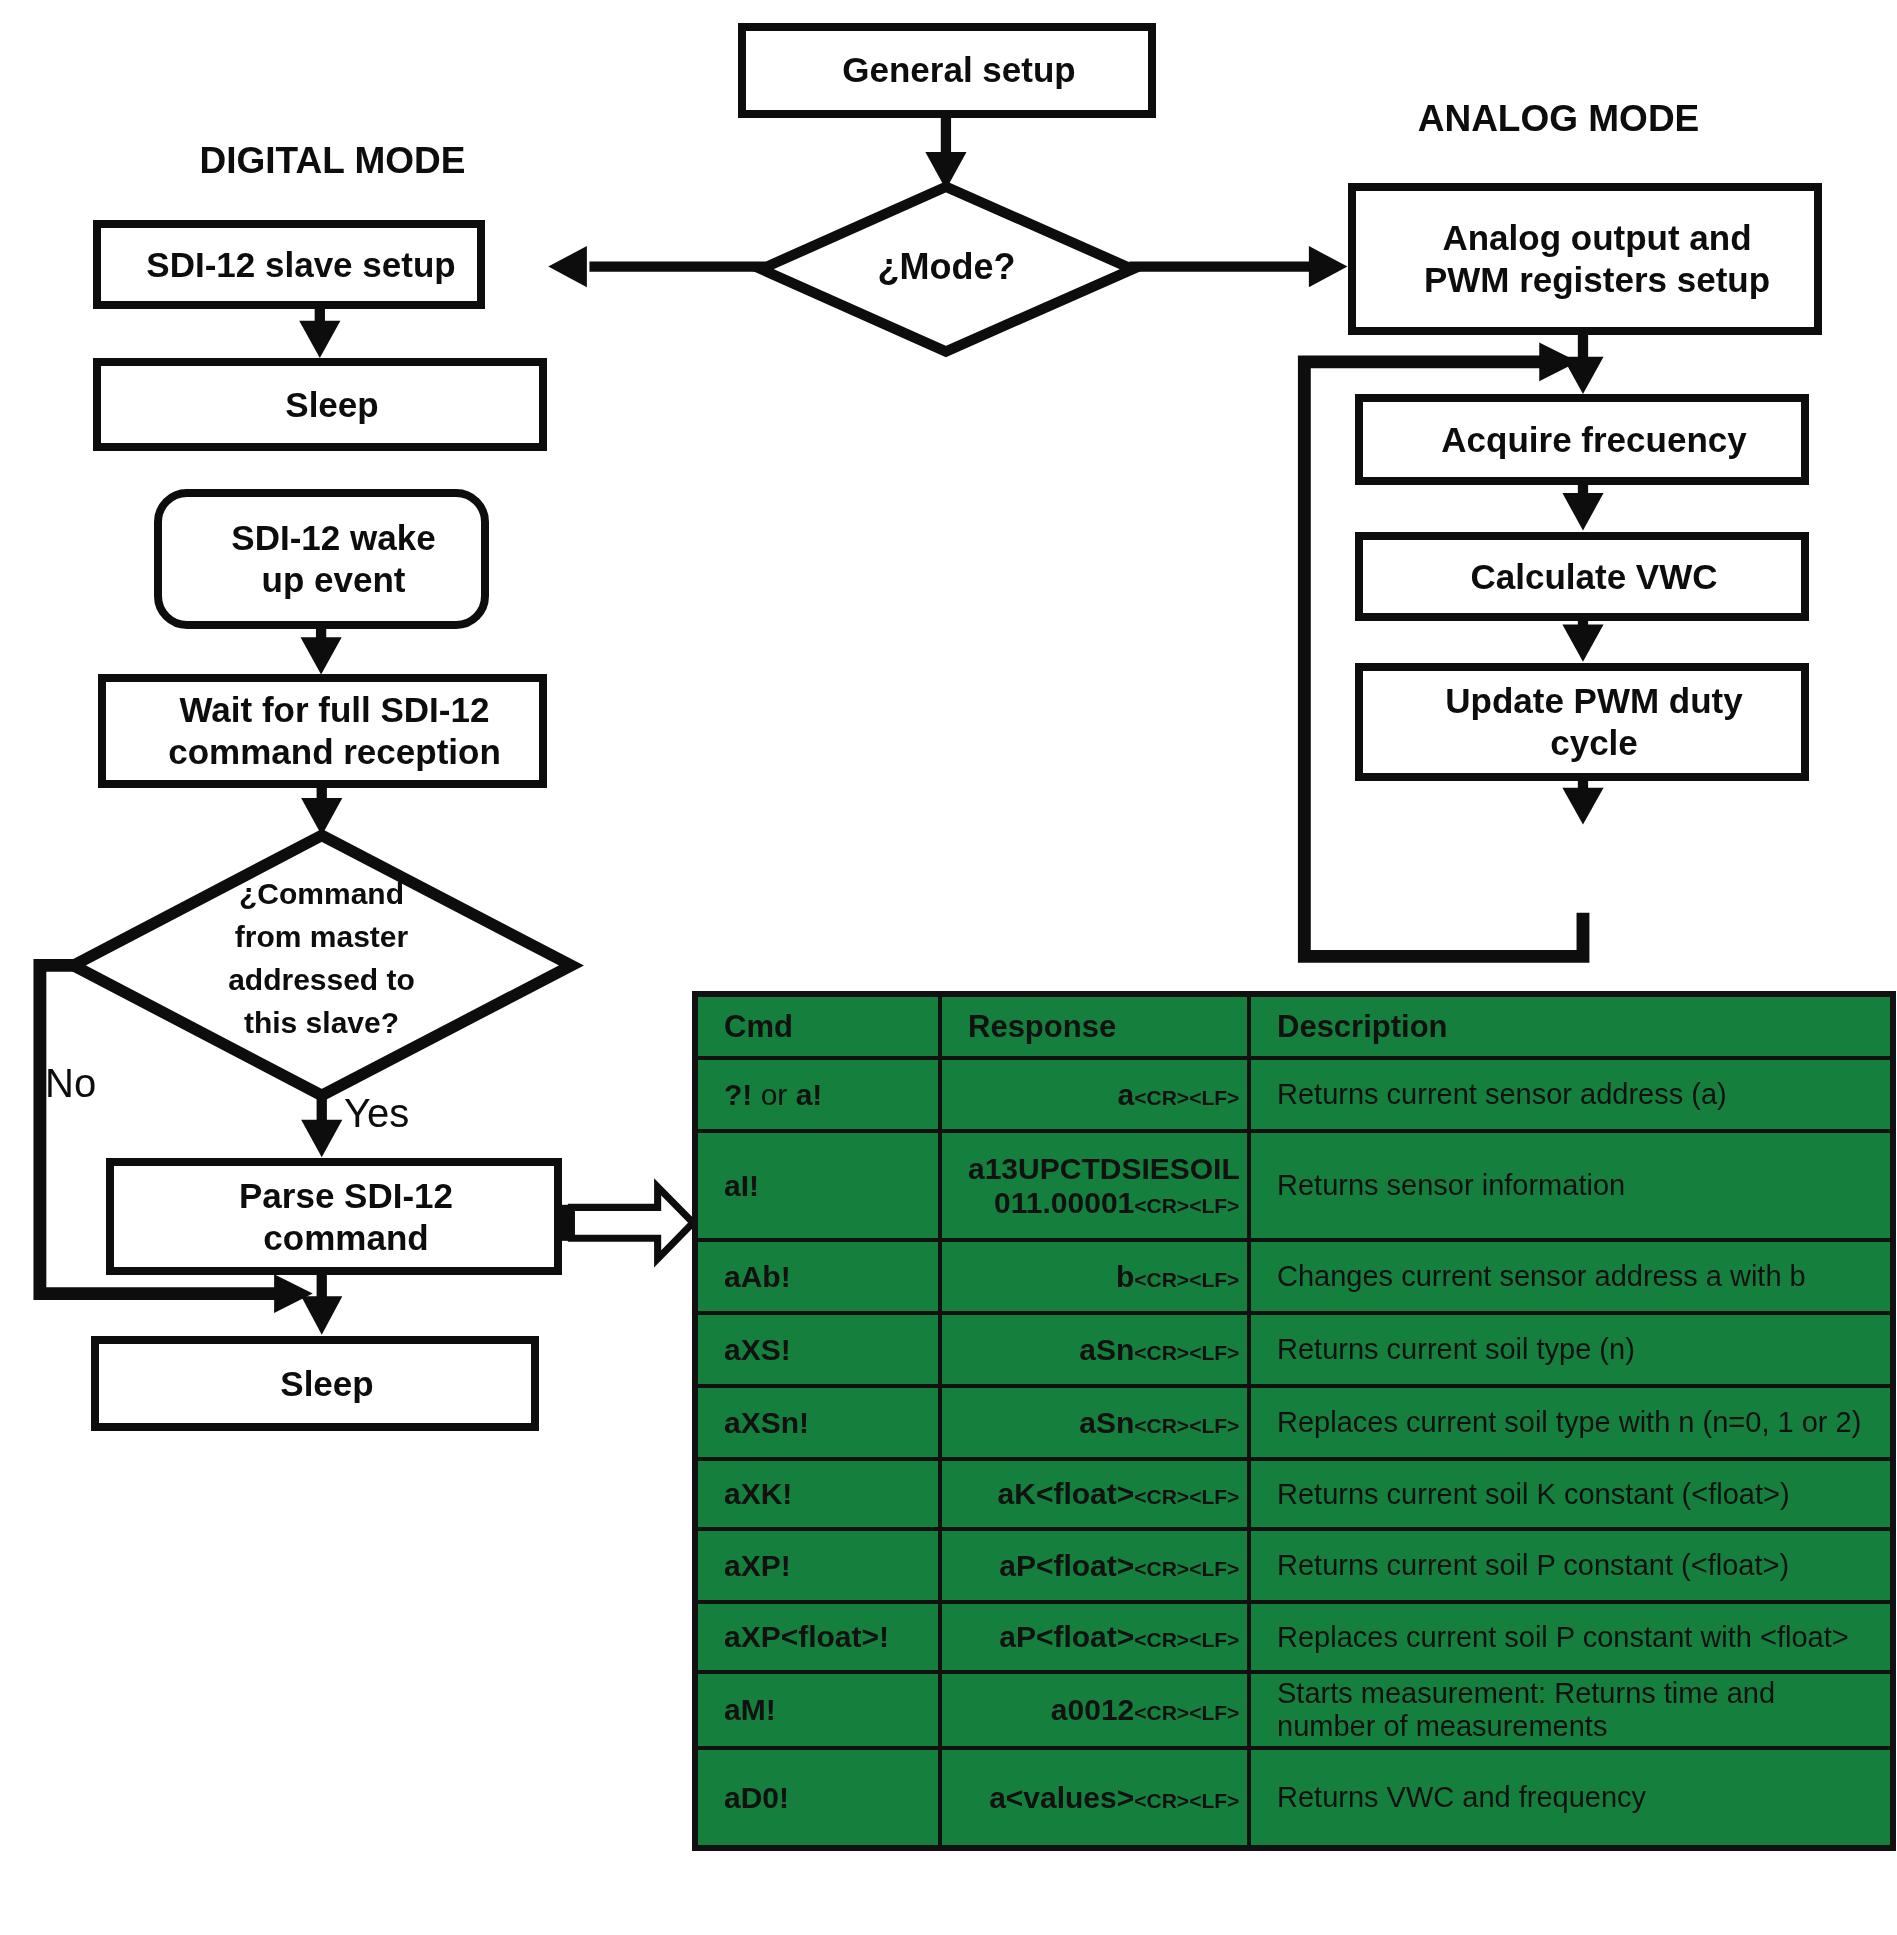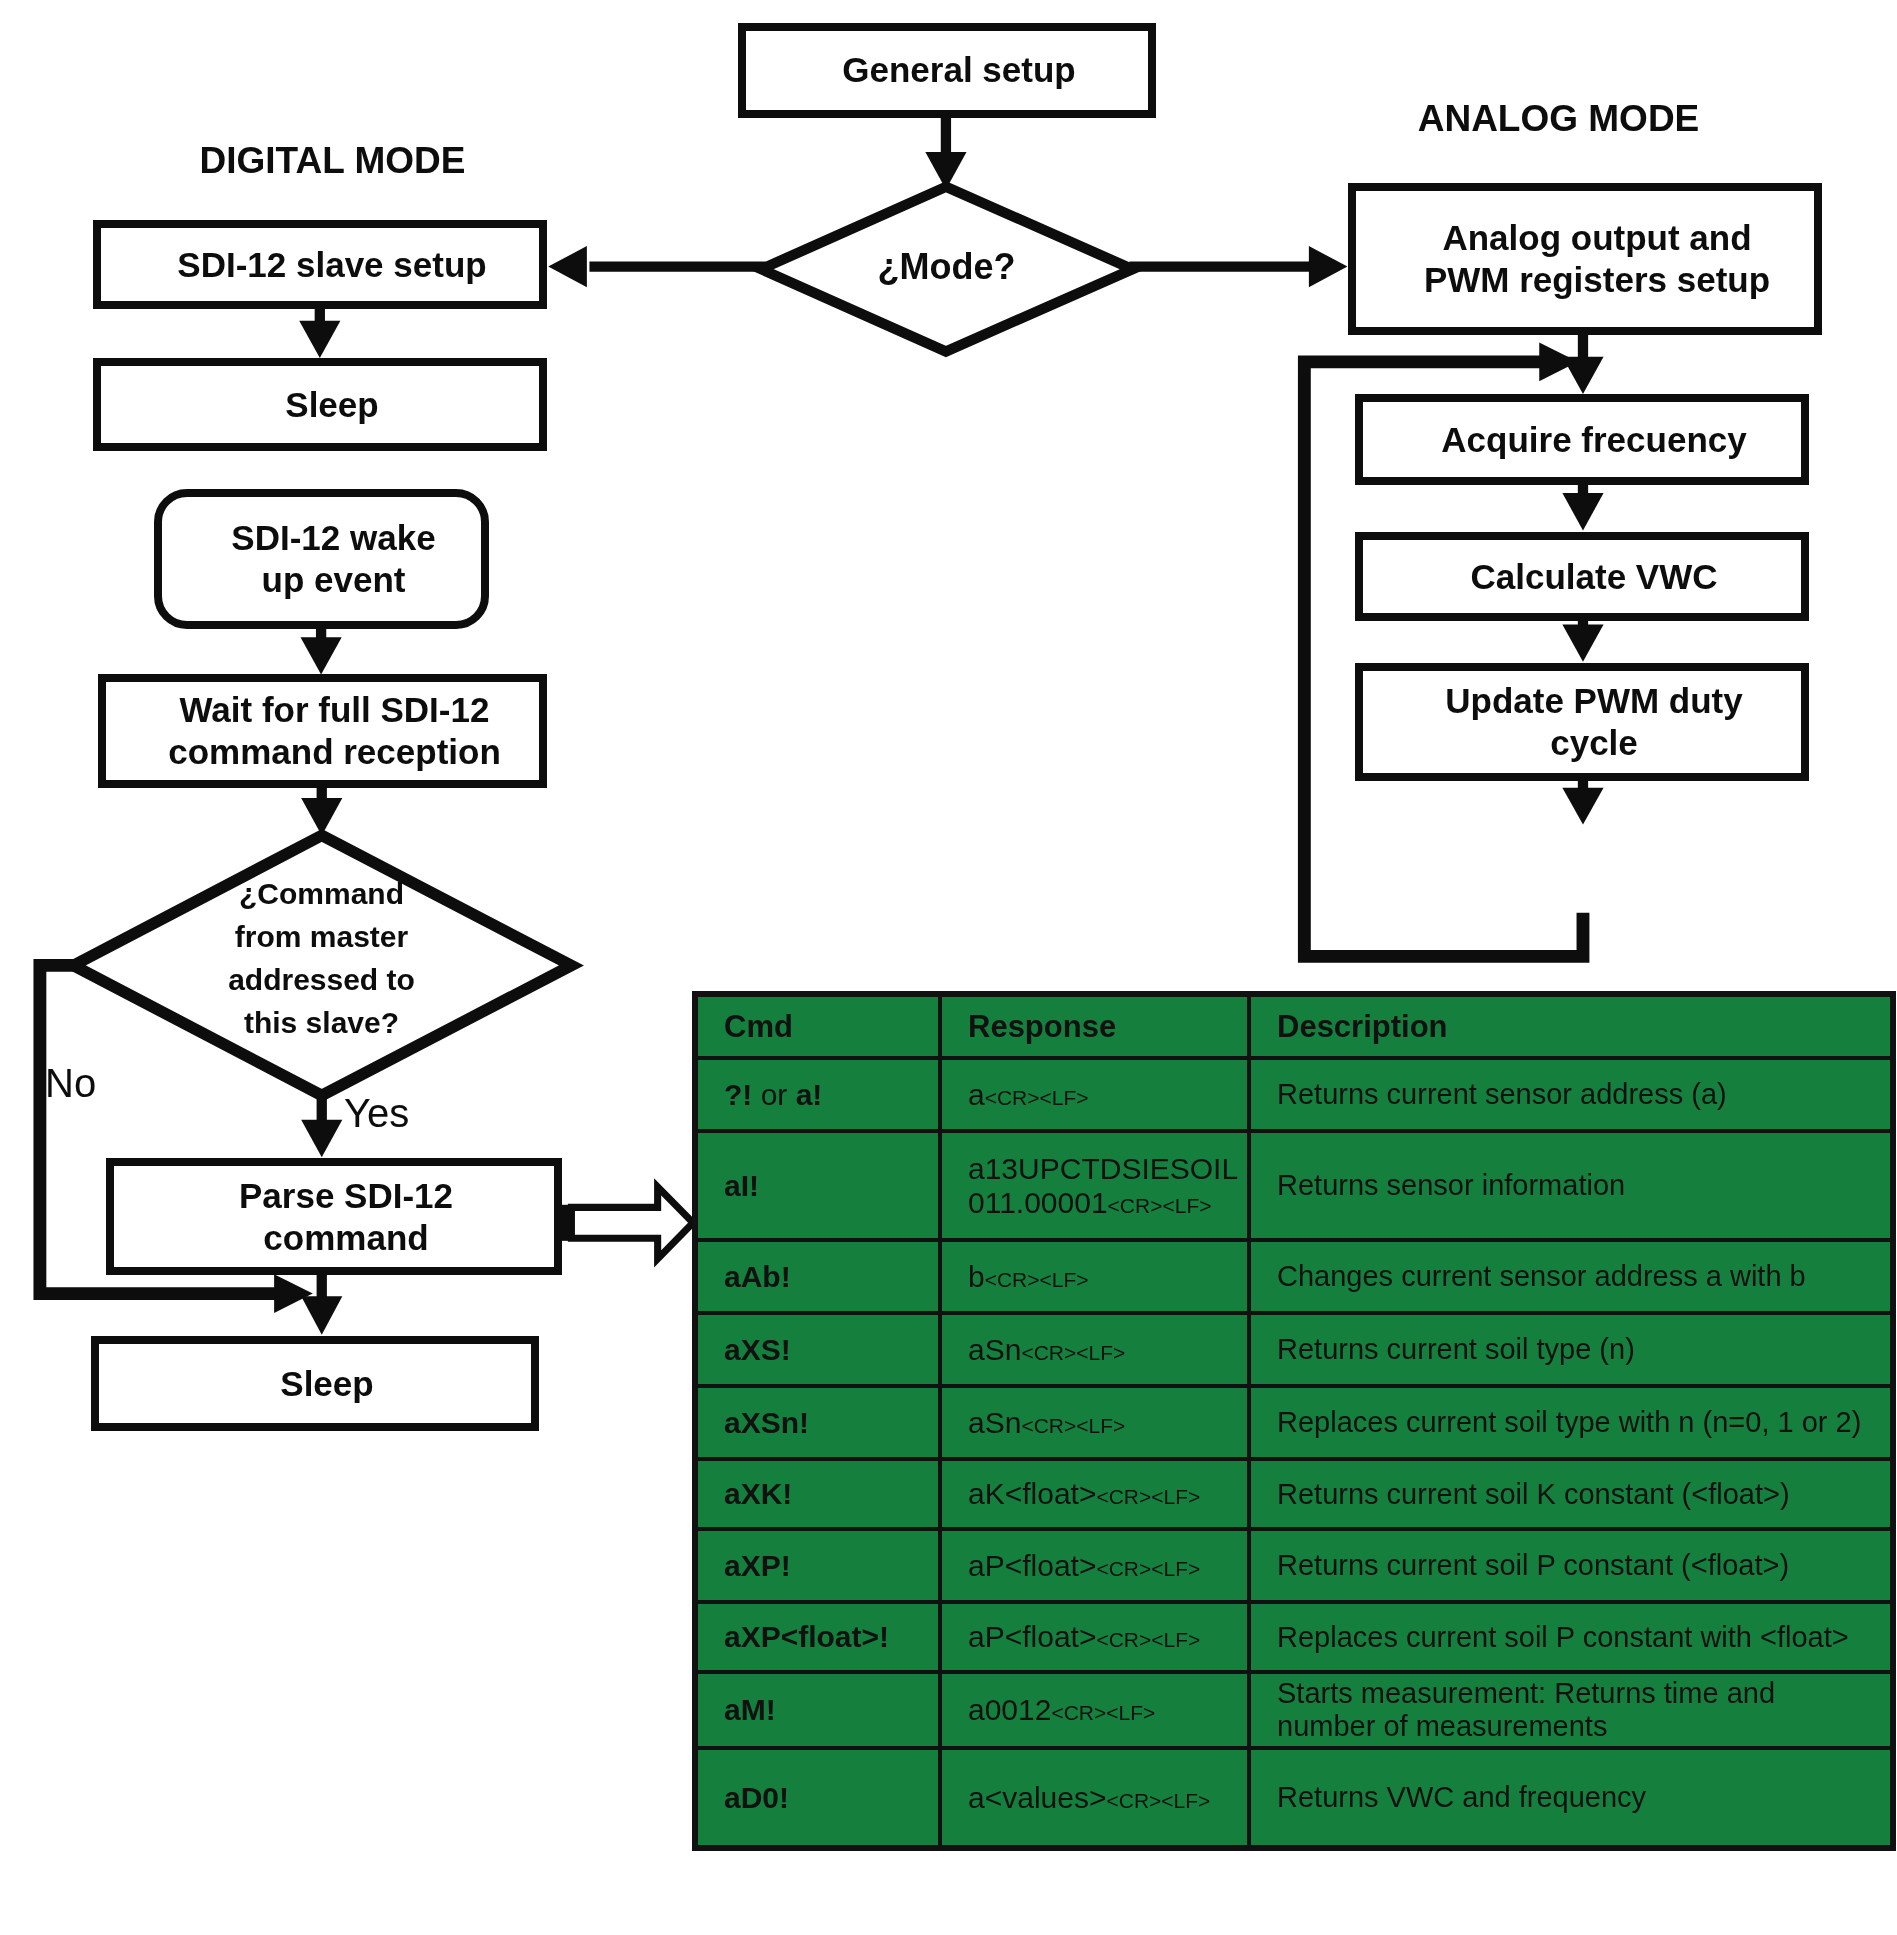--- a/index.html
+++ b/index.html
@@ -14,21 +14,21 @@
   .dtext{position:absolute;text-align:center;font-weight:bold;z-index:2;}
   .elabel{position:absolute;font-size:40px;font-weight:400;z-index:2;}
   #cmd-table{position:absolute;left:692px;top:991px;width:1197px;z-index:2;
              border-collapse:collapse;table-layout:fixed;background:#15803d;color:#111111;
              border:6.4px solid #111111;}
   #cmd-table th,#cmd-table td{border:4.5px solid #111111;vertical-align:middle;
              padding:2.6px 7.7px 2.6px 26px;overflow:hidden;}
   #cmd-table th{font-size:31px;font-weight:bold;text-align:left;}
   td.cmd{font-size:30px;font-weight:bold;}
   td.cmd .nb{font-weight:400;}
-  td.resp{font-size:30px;font-weight:400;}
+  td.resp{font-size:30px;font-weight:700;text-align:right;}
   td.desc{font-size:29px;font-weight:400;}
   .tok{font-size:21px;}
   #cmd-table thead tr{height:64px;}
   #cmd-table tbody tr:nth-child(1){height:73px;}
   #cmd-table tbody tr:nth-child(2){height:109px;}
   #cmd-table tbody tr:nth-child(3){height:73px;}
   #cmd-table tbody tr:nth-child(4){height:73px;}
   #cmd-table tbody tr:nth-child(5){height:73px;}
   #cmd-table tbody tr:nth-child(6){height:70px;}
   #cmd-table tbody tr:nth-child(7){height:73px;}
@@ -95,21 +95,21 @@
       <polygon points="1470,290 1760,418 1470,546 1183,418" fill="#ffffff" stroke-width="16"></polygon>
     </g>
   </svg>
 
   <div class="heading" style="left:75px;top:140px;width:515px;">DIGITAL MODE</div>
   <div class="heading" style="left:1344px;top:98px;width:429px;">ANALOG MODE</div>
 
   <div class="node" style="left:738px;top:22.5px;width:418px;height:95px;">General setup</div>
   <div class="dtext" style="left:826px;top:246px;width:241px;font-size:36px;">¿Mode?</div>
 
-  <div class="node" style="left:93px;top:220px;width:454px;height:89px;">SDI-12 slave setup</div>
+  <div class="node" style="left:93px;top:220px;width:392px;height:89px;">SDI-12 slave setup</div>
   <div class="node" style="left:93px;top:358px;width:454px;height:93px;">Sleep</div>
   <div class="node rounded" style="left:154px;top:489px;width:335px;height:140px;">
       <div>SDI-12 wake</div>
       <div>up event</div>
     </div>
   <div class="node" style="left:98px;top:674px;width:449px;height:114px;">
       <div>Wait for full SDI-12</div>
       <div>command reception</div>
     </div>
   <div class="dtext" style="left:135px;top:873px;width:373px;font-size:30px;line-height:1.43;">

